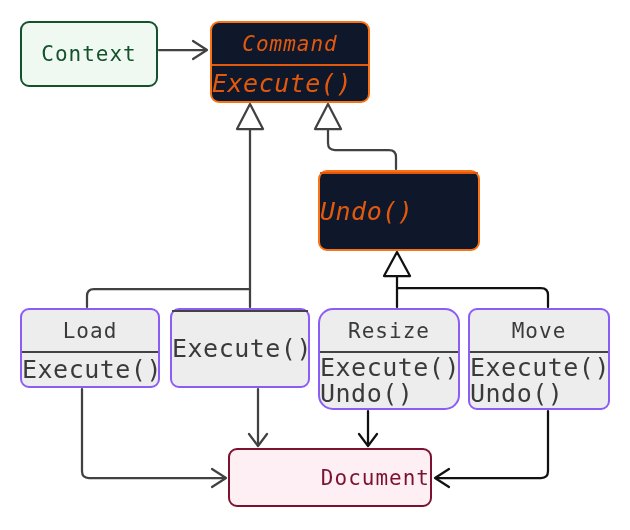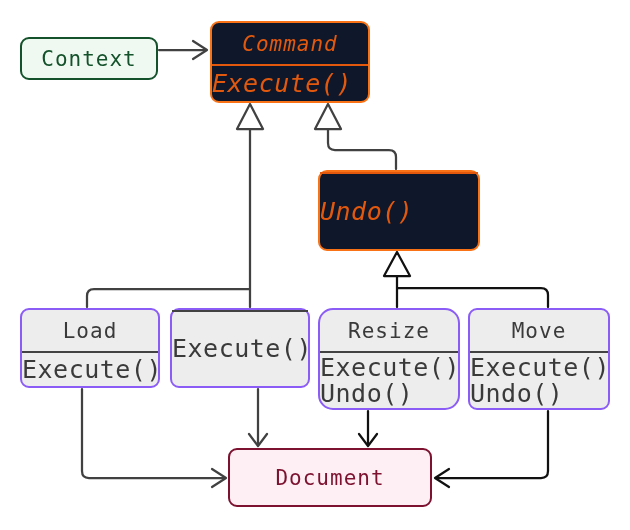--- a/index.html
+++ b/index.html
@@ -88,21 +88,21 @@
       <path fill="#ffffff" d="M 397 252 L 410 276 L 384 276 Z"></path>
 
       <path d="M 368 411 L 368 444"></path>
       <path d="M 359 434 L 368 446 L 377 434"></path>
 
       <path d="M 548 411 L 548 471 Q 548 478 541 478 L 437 478"></path>
       <path d="M 449 469 L 435 478 L 449 487"></path>
     </g>
   </svg>
 
-  <div class="node single scheme-green" style="left:20px; top:21px; width:138px; height:43px;margin-top:16px;">
+  <div class="node single scheme-green" style="left:20px; top:21px; width:138px; height:66px;">
     <div class="title">Context</div>
   </div>
 
   <div class="node two-comp scheme-orange" style="left:210px; top:21px; width:160px; height:82px;">
     <div class="title">Command</div>
     <div class="methods">
       <div>Execute()</div>
     </div>
   </div>
 
@@ -134,17 +134,17 @@
   </div>
 
   <div class="node two-comp scheme-gray" style="left:468px; top:308px; width:142px; height:102px;">
     <div class="title">Move</div>
     <div class="methods">
       <div>Execute()</div>
       <div>Undo()</div>
     </div>
   </div>
 
-  <div class="node single scheme-red" style="left:228px; top:448px; width:204px; height:59px;">
+  <div class="node single scheme-red" style="left:228px; top:448px; width:204px; height:59px;align-items:flex-end;">
     <div class="title">Document</div>
   </div>
 
 </div>
 
 </body></html>

